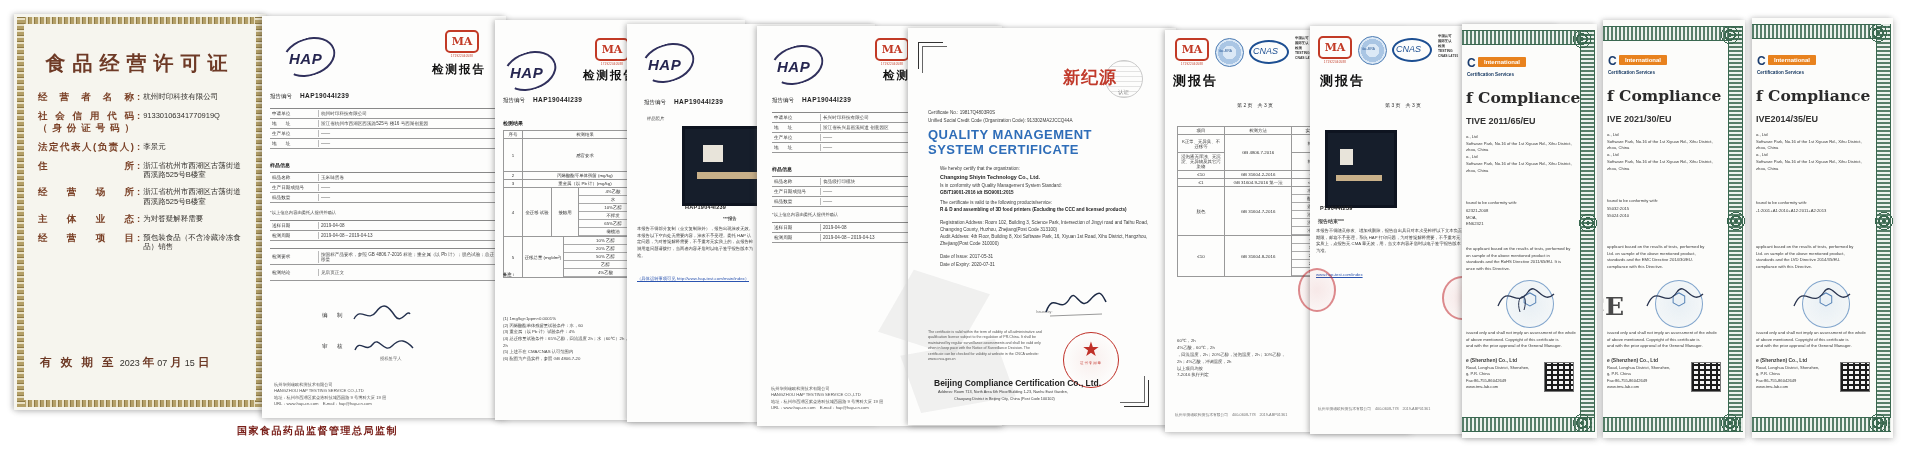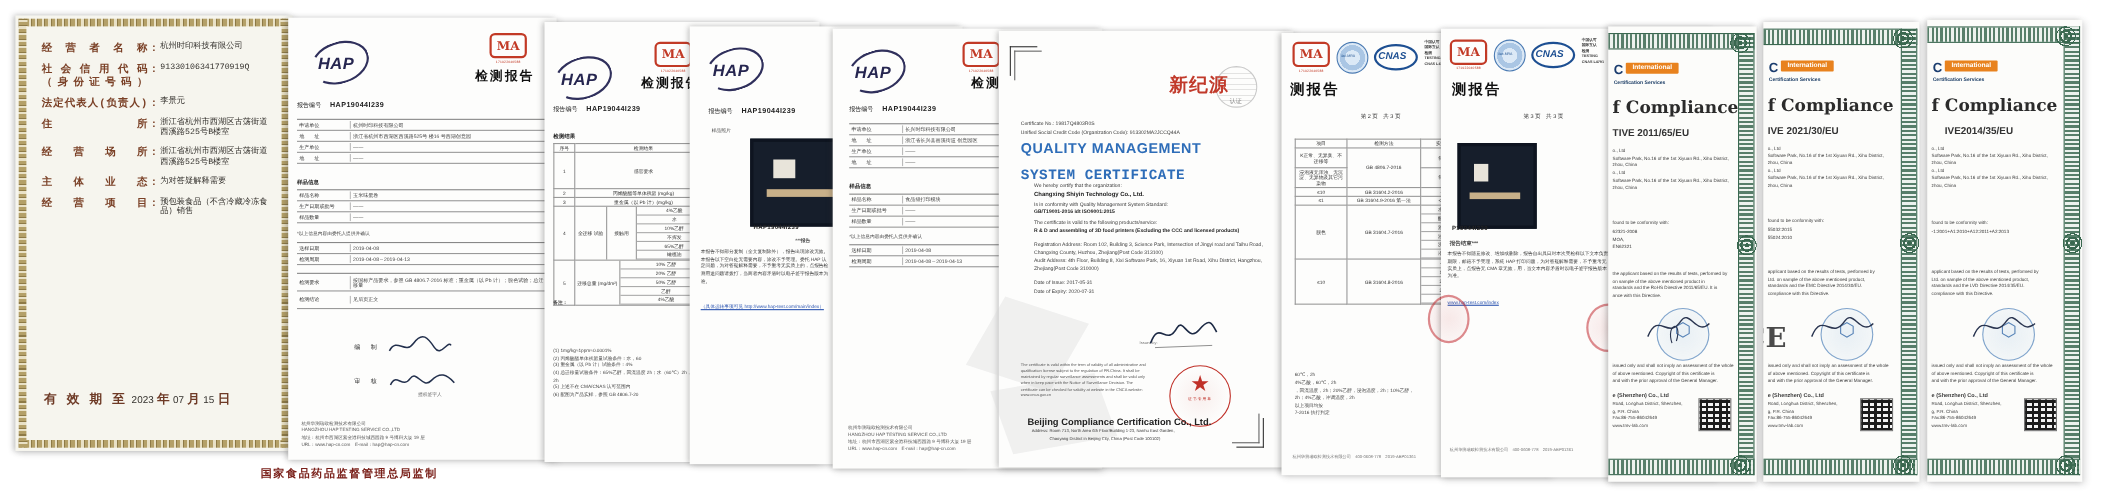--- a/index.html
+++ b/index.html
@@ -9,21 +9,21 @@
   .t{position:absolute;white-space:pre-line;}
   
   .food{background:#f6f5ee;}
   .food-border{position:absolute;inset:3px;background:
      repeating-linear-gradient(90deg,#b4a068 0 3px,#e9e1c6 3px 5px,#8e7a46 5px 6px);}
   .food-border.v{background:repeating-linear-gradient(0deg,#b4a068 0 3px,#e9e1c6 3px 5px,#8e7a46 5px 6px);}
   .food-inner{position:absolute;inset:10px;background:#f6f5ee;}
   .food-title{margin-top:26px;text-align:center;font-family:"DejaVu Serif","Liberation Serif",serif;
      font-weight:bold;font-size:20px;letter-spacing:7px;color:#6e3a26;}
   .food-sub{text-align:center;font-size:11px;letter-spacing:3px;color:#5d3322;font-weight:bold;margin-top:2px;}
-  .ffields{margin:14px 10px 0 14px;font-family:Liberation Mono, monospace;}
+  .ffields{margin:14px 10px 0 14px;}
   .frow{display:flex;margin-bottom:7px;line-height:1.25;}
   .flab{width:96px;flex:none;font-weight:bold;color:#7a4026;font-size:9.5px;text-align:justify;text-align-last:justify;white-space:pre-line;}
   .fcol{color:#7a4026;font-weight:bold;font-size:9.5px;margin:0 3px;}
   .fval{font-size:7.5px;color:#33302c;max-width:136px;padding-top:1px;}
   .fvalid{position:absolute;left:16px;bottom:30px;font-size:11px;color:#33302c;}
   .fvalid b{color:#6e3a26;letter-spacing:3px;font-size:11.5px;}
   .food-caption{position:absolute;font-weight:bold;color:#7a201a;font-size:10px;letter-spacing:1.5px;}
   
   .hap-logo{position:absolute;width:54px;height:38px;}
   .hap-logo .hl{position:absolute;left:7px;top:12px;font-weight:bold;font-style:italic;font-size:15px;color:#262650;letter-spacing:.5px;}
@@ -49,21 +49,21 @@
   .rtbl{position:absolute;border:1px solid #777;border-collapse:collapse;}
   .rtbl td,.rtbl th{border:.5px solid #999;font-size:4.4px;color:#333;padding:1px 2px;font-weight:normal;text-align:center;vertical-align:middle;}
   .photo{position:absolute;background:#161e2b;border:3px solid #0e1420;}
   .photo .bar{position:absolute;left:12%;right:18%;top:58%;height:9%;background:#c8b089;}
   .photo .sq{position:absolute;left:18%;top:22%;width:20%;height:22%;background:#e8e4da;}
   .pcap{position:absolute;font-weight:bold;font-size:5.5px;color:#222;letter-spacing:.3px;}
   .para{position:absolute;font-size:4.3px;line-height:1.55;color:#3a3a3a;}
   .link{color:#2b54b0;text-decoration:underline;}
   .cnas{position:absolute;width:40px;height:24px;}
   .cnas .ce{position:absolute;inset:0;border:2px solid #1d4f92;border-radius:50%;}
-  .cnas .ct{position:absolute;left:4px;top:6px;font-weight:bold;font-style:italic;font-size:9px;color:#1d4f92;}
+  .cnas .ct{position:absolute;left:4px;top:6px;font-weight:normal;font-style:italic;font-size:9px;color:#1d4f92;}
   .roundlogo{position:absolute;width:27px;height:27px;border-radius:50%;border:1.5px solid #4a7ab2;
      background:radial-gradient(circle,#dce9f6 35%,#aac6e4 36% 60%,#dce9f6 61%);}
   .roundlogo span{position:absolute;left:3px;top:10px;font-size:3.2px;color:#2a5a96;}
   .accred{position:absolute;font-size:3.4px;line-height:1.45;color:#333;}
   .accred b{display:block;font-size:3.4px;}
   .stamp{position:absolute;border-radius:50%;border:2px solid rgba(195,50,55,.55);
      background:radial-gradient(circle,rgba(195,50,55,.10),rgba(195,50,55,.02));}
   
   .corner{position:absolute;width:24px;height:26px;border-top:1px solid #333;border-left:1px solid #333;}
   .corner:after{content:"";position:absolute;left:3px;top:3px;width:24px;height:26px;border-top:.5px solid #666;border-left:.5px solid #666;}
@@ -113,20 +113,21 @@
 <body>
 
 <div id="canvas">
 
   <div class="doc food" style="left:14px;top:14px;width:252px;height:396px;z-index:1;">
     <div class="food-border" style="inset:3px 3px auto 3px;height:8px;"></div>
     <div class="food-border" style="inset:auto 3px 3px 3px;height:8px;"></div>
     <div class="food-border v" style="inset:3px auto 3px 3px;width:8px;"></div>
     <div class="food-border v" style="inset:3px 3px 3px auto;width:8px;"></div>
     <div class="food-inner">
+      <div class="food-title">食品经营许可证</div>
       <div class="ffields">
 
       <div class="frow">
           <span class="flab">经 营 者 名 称</span>
           <span class="fcol">:</span>
           <span class="fval">杭州时印科技有限公司</span>
         </div>
           <div class="frow">
           <span class="flab">社会信用代码
 （身份证号码）</span>
@@ -448,21 +449,21 @@
     <div class="wm" style="left:-14px;top:250px;width:80px;height:70px;transform:rotate(18deg) skewX(-12deg);"></div>
     <div class="wm" style="left:2px;top:318px;width:96px;height:60px;transform:rotate(-10deg) skewX(10deg);"></div>
     <div class="xjy" style="left:155px;top:38px;">
       <span class="globe"></span>
       <span class="zh">新纪源</span>
       <span class="rz">认证</span>
     </div>
     <div class="t qsmall" style="left:20px;top:82px;">Certificate No.: 19817Q4803R0S</div>
     <div class="t qsmall" style="left:20px;top:90px;">Unified Social Credit Code (Organization Code): 913302MA2JCCQ44A</div>
     <div class="qtitle" style="left:20px;top:99px;">QUALITY MANAGEMENT</div>
-    <div class="qtitle" style="left:20px;top:124px;font-family:Liberation Mono, monospace;">SYSTEM CERTIFICATE</div>
+    <div class="qtitle" style="left:20px;top:114px;">SYSTEM CERTIFICATE</div>
     <div class="t qsmall" style="left:32px;top:138px;">We hereby certify that the organization:</div>
     <div class="t qsmall qbold" style="left:32px;top:145px;font-size:5.4px;">Changxing Shiyin Technology Co., Ltd.</div>
     <div class="t qsmall" style="left:32px;top:155px;">Is in conformity with Quality Management System Standard:</div>
     <div class="t qsmall qbold" style="left:32px;top:162px;">GB/T19001-2016 idt ISO9001:2015</div>
     <div class="t qsmall" style="left:32px;top:172px;">The certificate is valid to the following products/service:</div>
     <div class="t qsmall qbold" style="left:32px;top:179px;width:210px;">R &amp; D and assembling of 3D food printers (Excluding the CCC and licensed products)</div>
     <div class="t qsmall" style="left:32px;top:192px;width:212px;">Registration Address: Room 102, Building 3, Science Park, Intersection of Jingyi road and Taihu Road, Changxing County, Huzhou, Zhejiang(Post Code 313100)</div>
     <div class="t qsmall" style="left:32px;top:206px;width:212px;">Audit Address: 4th Floor, Building 8, Xixi Software Park, 16, Xiyuan 1st Road, Xihu District, Hangzhou, Zhejiang(Post Code 310000)</div>
     <div class="t qsmall" style="left:32px;top:226px;">Date of Issue:  2017-05-31</div>
     <div class="t qsmall" style="left:32px;top:234px;">Date of Expiry:  2020-07-31</div>
@@ -769,21 +770,21 @@
     <div class="gb" style="left:0;bottom:6px;right:2px;height:13px;"></div>
     <div class="rosette" style="right:0;top:0;width:30px;height:30px;"></div>
     <div class="rosette" style="right:0;bottom:0;width:30px;height:30px;"></div>
     <div class="rosette" style="right:-2px;top:192px;width:22px;height:22px;"></div>
     <div class="clogo">
       <span class="c" style="left:5px;top:36px;">C</span>
       <span class="orange" style="left:16px;top:37px;">International</span>
       <span class="sub" style="left:5px;top:52px;">Certification Services</span>
     </div>
     <div class="ctitle" style="left:4px;top:68px;">f Compliance</div>
-    <div class="cdir" style="left:16px;top:96px;">IVE2014/35/EU</div>
+    <div class="cdir" style="left:4px;top:96px;">IVE2014/35/EU</div>
     <div class="cbody" style="left:4px;top:114px;width:118px;">
 
     <div>o., Ltd</div>
         <div>Software Park, No.16 of the 1st Xiyuan Rd., Xihu District,</div>
         <div>zhou, China</div>
         <div>o., Ltd</div>
         <div>Software Park, No.16 of the 1st Xiyuan Rd., Xihu District,</div>
         <div>zhou, China</div>
       </div>
     <div class="cbody" style="left:4px;top:182px;">found to be conformity with:</div>

